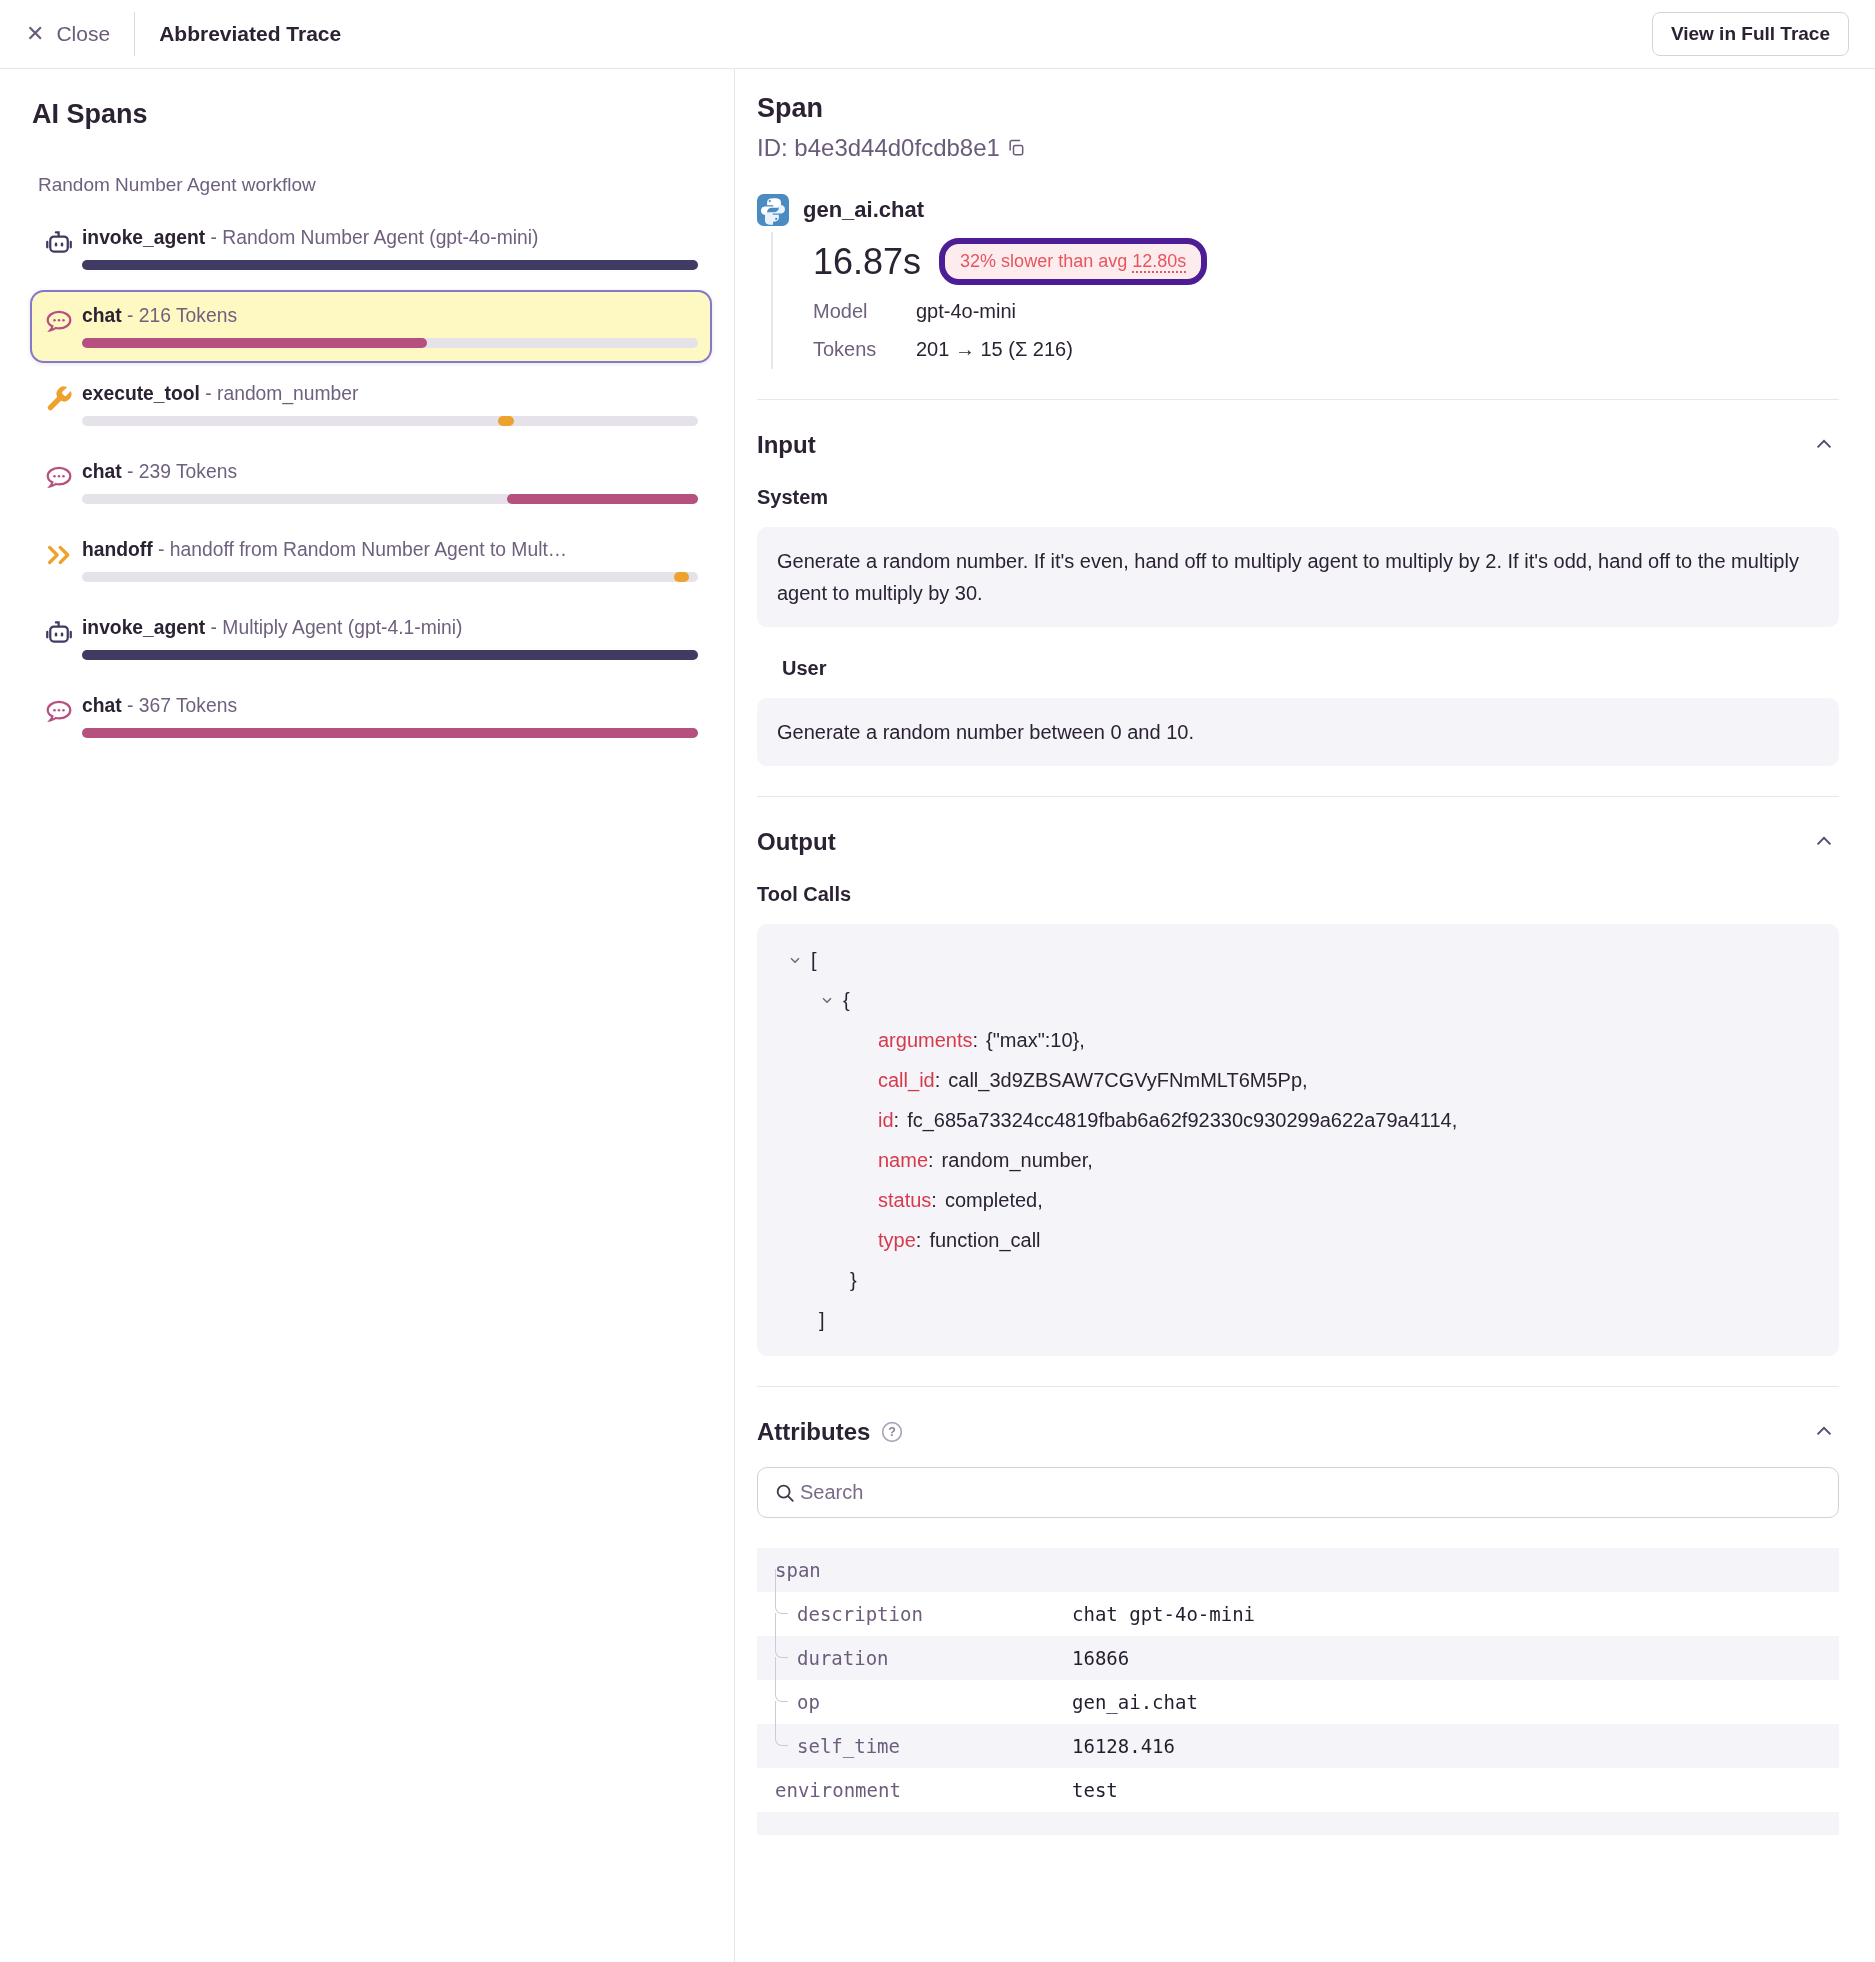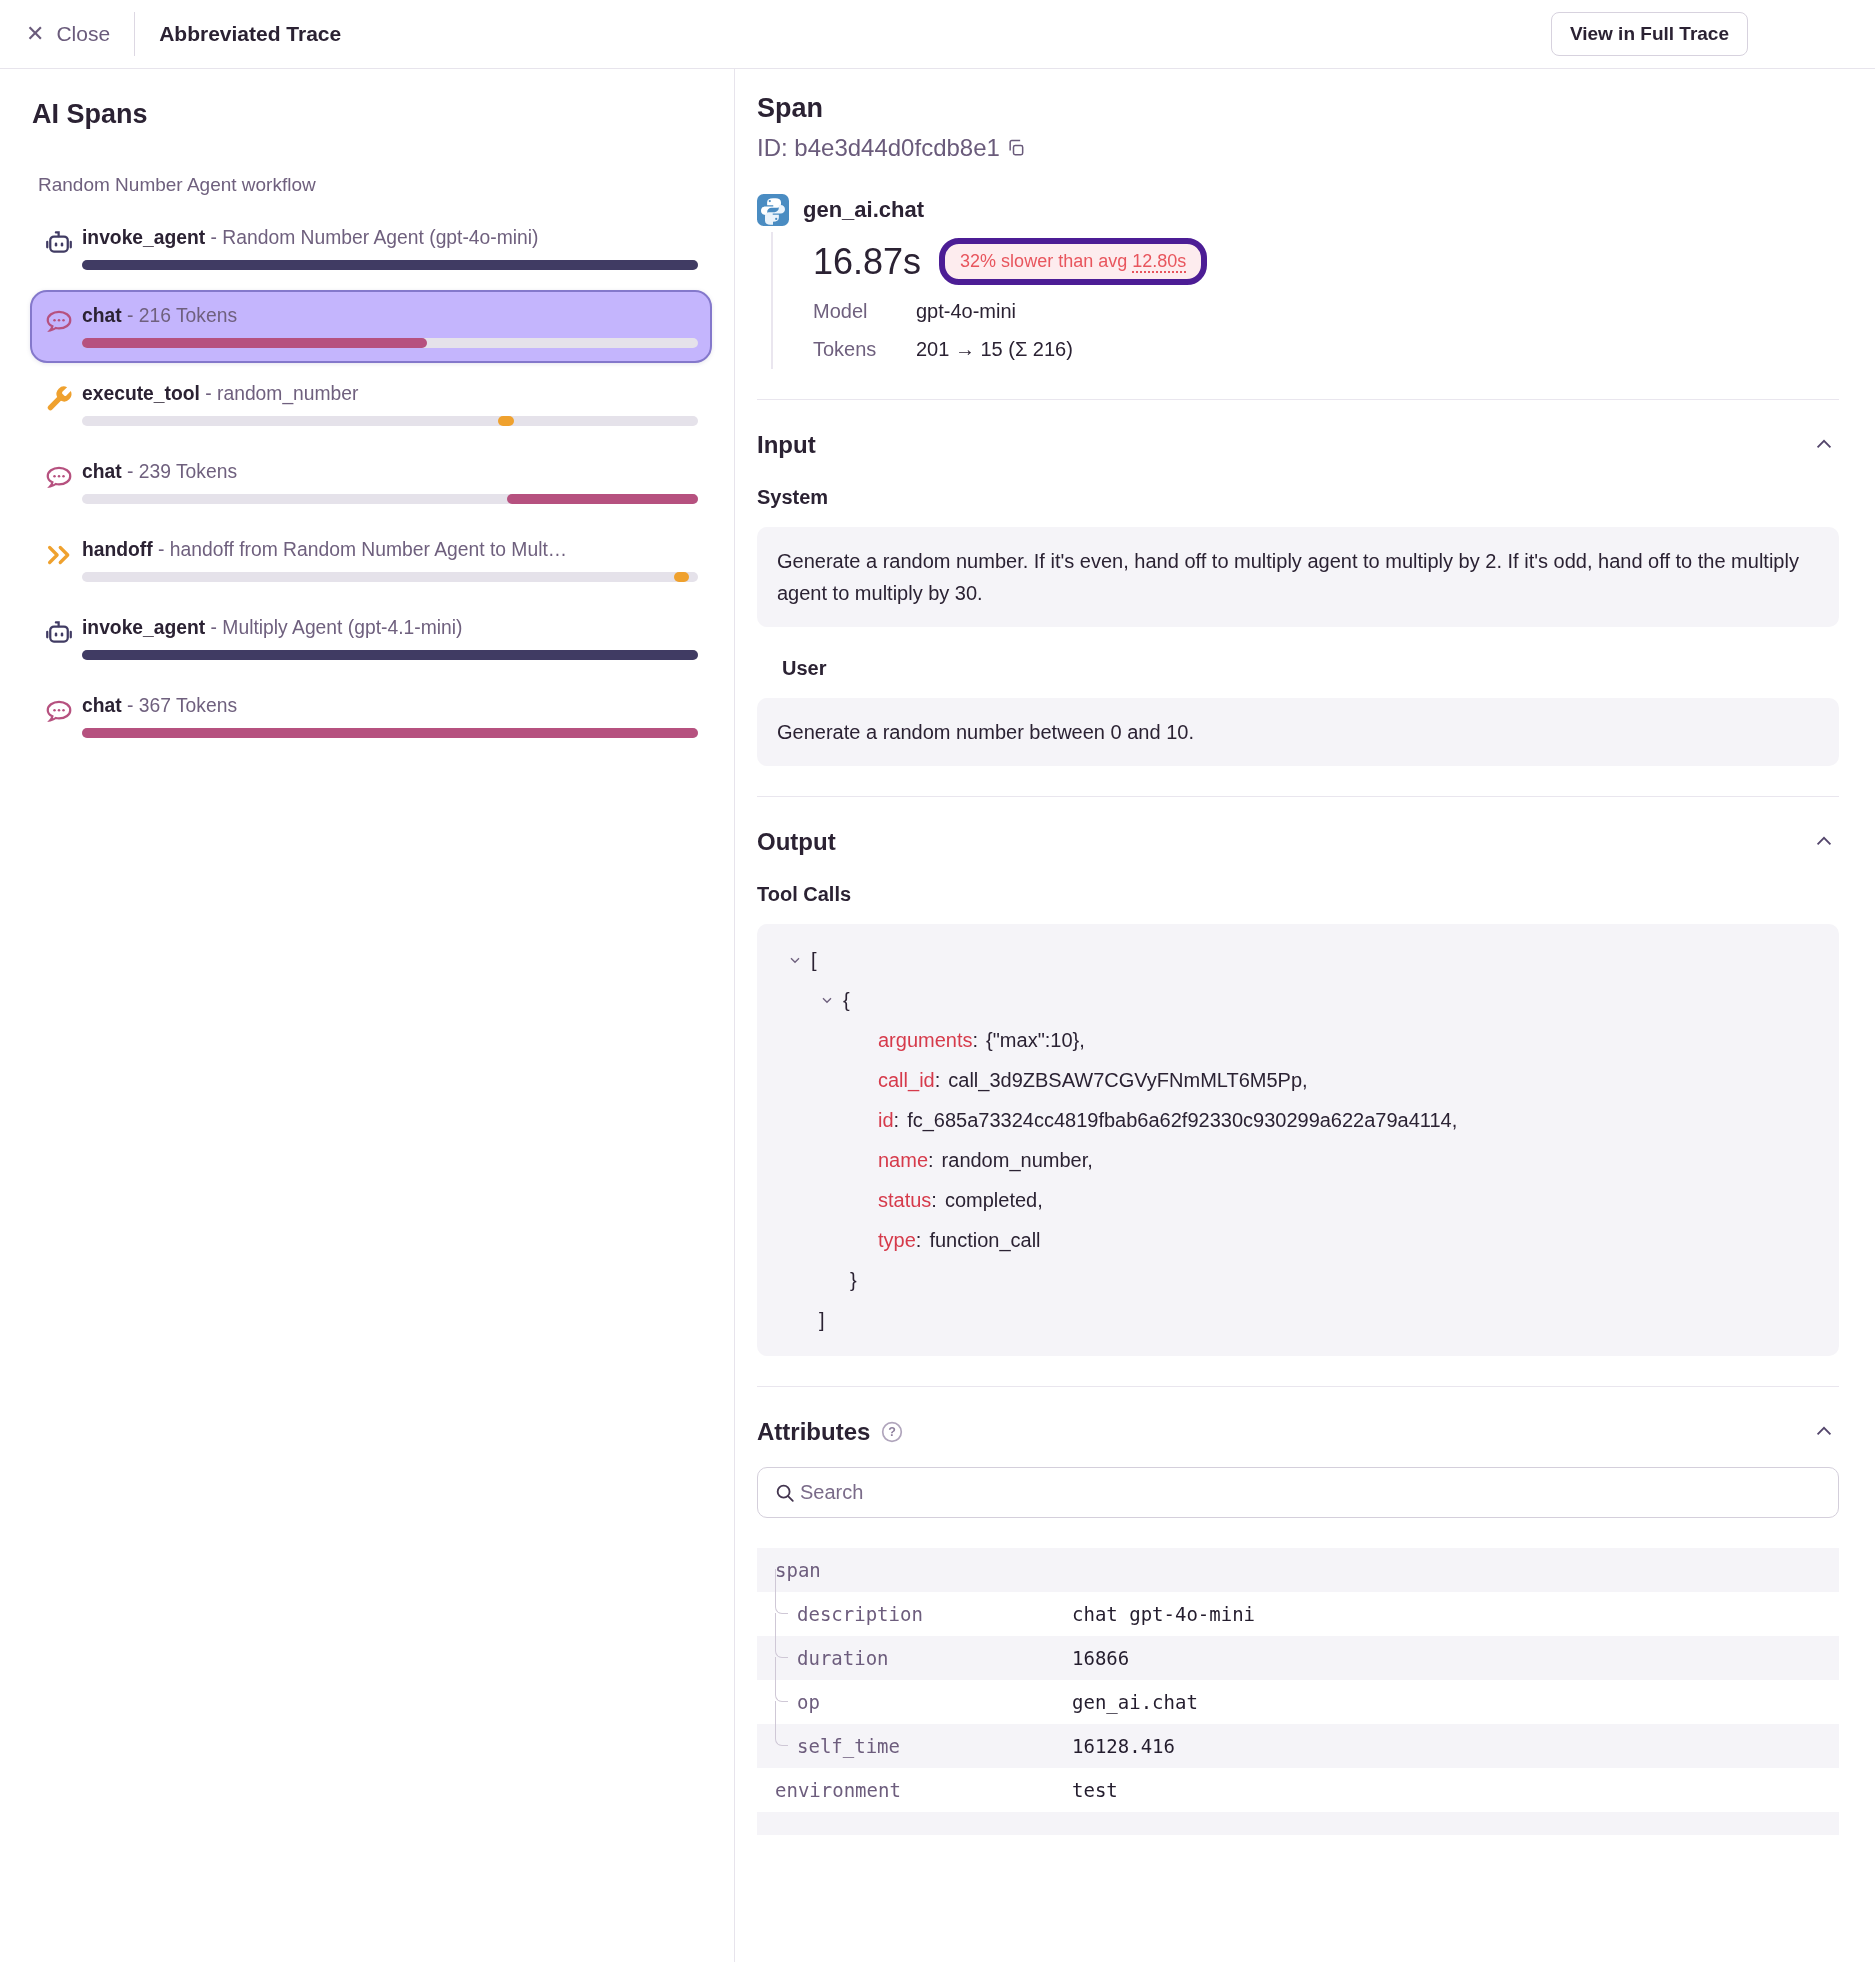--- a/index.html
+++ b/index.html
@@ -12,32 +12,32 @@
   .topbar { height:69px; display:flex; align-items:center; padding:0 26px;
     border-bottom:1px solid #e7e4ec; background:#fff; }
   .close-btn { display:flex; align-items:center; gap:12px; cursor:pointer; }
   .close-x { font-size:22px; color:#6a5b7b; line-height:1; }
   .close-label { font-size:21px; color:#6a5b7b; }
   .topbar-divider { width:1px; height:44px; background:#ddd8e3; margin:0 24px; }
   .topbar-title { font-size:21px; font-weight:600; color:#2b2233; }
   .topbar-spacer { flex:1; }
   .full-trace-btn { border:1.5px solid #d7d2de; border-radius:8px; background:#fff;
     padding:10px 18px; font-size:19px; font-weight:700; color:#2b2233; cursor:pointer;
-    margin-right:101px; font-family:"Liberation Sans", sans-serif; }
+    font-family:"Liberation Sans", sans-serif; }
   
   .main { display:flex; height:1893px; }
   .sidebar { width:735px; border-right:1px solid #e7e4ec; padding:26px 22px 0 30px; }
   .detail { flex:1; padding:24px 36px 0 22px; overflow:hidden; }
   
   .sidebar-heading { font-size:27px; font-weight:700; margin:4px 0 44px 2px; }
   .workflow-label { font-size:19px; color:#6f607e; margin:0 0 16px 8px; }
   .span-row { display:flex; gap:8px; padding:13px 12px; border:2px solid transparent;
     border-radius:14px; margin-bottom:5px; align-items:flex-start; cursor:pointer; }
-  .span-row.selected { border-color:#8478cb; background:#c4b5fd;
-    box-shadow:0 1px 4px rgba(80,70,120,.14);border-radius:17px; }
+  .span-row.selected { border-color:#8478cb; background:#fef9c3;
+    box-shadow:0 1px 4px rgba(80,70,120,.14); }
   .icon-col { width:30px; flex:none; padding-top:1px; }
   .row-body { flex:1; min-width:0; }
   .row-label { font-size:19.3px; white-space:nowrap; overflow:hidden; }
   .row-op { font-weight:700; color:#2b2233; }
   .row-detail { color:#6f607e; }
   .bar-track { margin-top:11px; height:10px; background:#e5e2ea; border-radius:5px;
     position:relative; }
   .bar-fill { position:absolute; top:0; bottom:0; border-radius:5px; }
   
   .detail-heading { font-size:27px; font-weight:700; }

